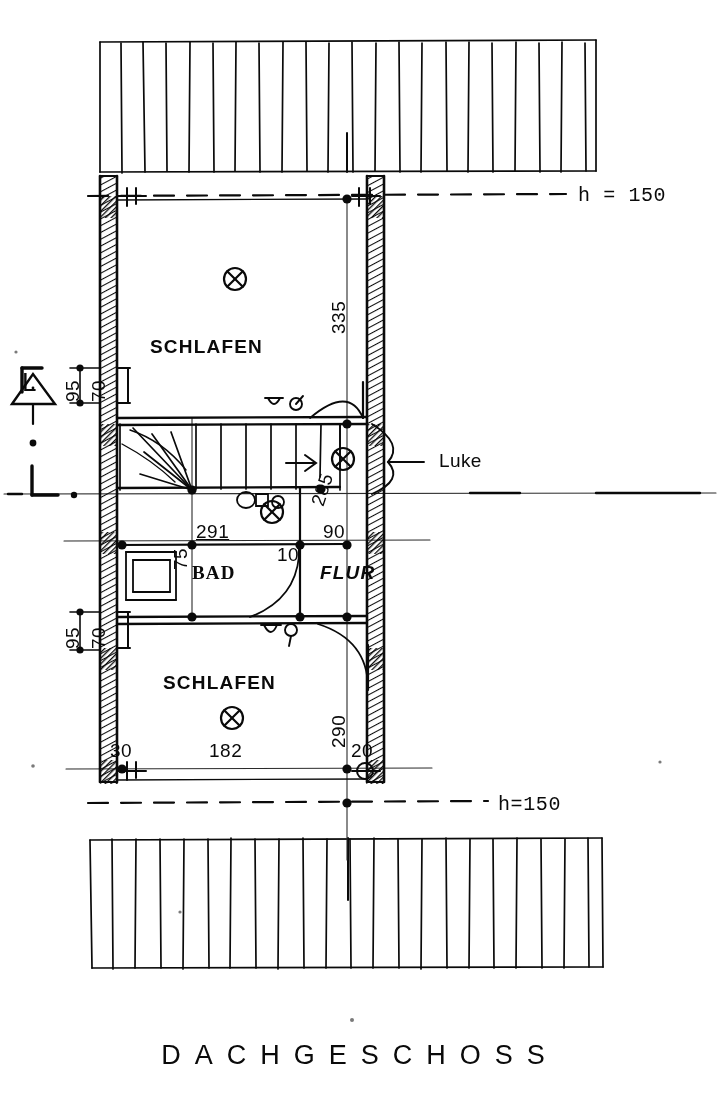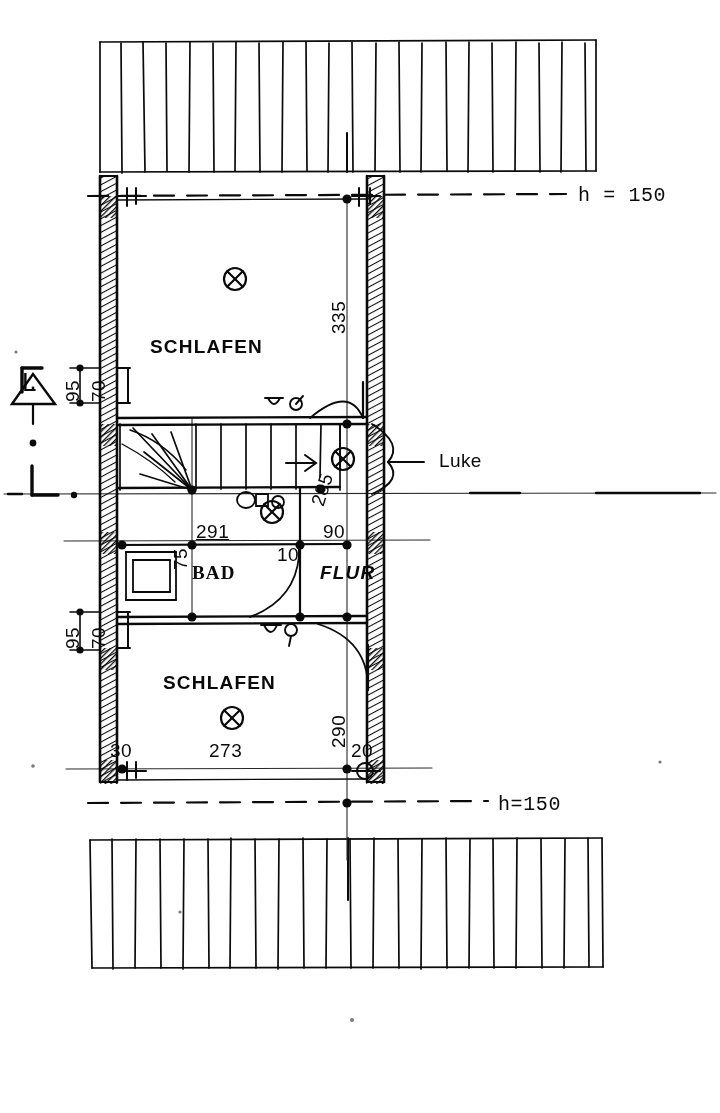--- a/index.html
+++ b/index.html
@@ -412,23 +412,24 @@
   <div class="lbl dim" style="left:196px;top:521px;text-decoration:underline;">291</div>
 
   <div class="lbl dim dim-rot" style="left:170px;top:540px;transform:rotate(-90deg) translate(-30px,0);">75</div>
 
   <div class="lbl dim" style="left:277px;top:521px;margin-top:23px;">10</div>
   <div class="lbl dim" style="left:323px;top:521px;">90</div>
 
   <div class="lbl dim dim-rot" style="left:328px;top:704px;transform:rotate(-90deg) translate(-44px,0);">290</div>
 
   <div class="lbl dim" style="left:110px;top:740px;">30</div>
-  <div class="lbl dim" style="left:209px;top:740px;">273</div>
+  <div class="lbl dim" style="left:209px;top:740px;">182</div>
   <div class="lbl dim" style="left:351px;top:740px;">20</div>
 
   <div class="lbl hnote" style="left:578px;top:184px;">h = 150</div>
   <div class="lbl hnote" style="left:498px;top:793px;">h=150</div>
   <div class="lbl note" style="left:439px;top:450px;">Luke</div>
 
   <div class="lbl north-l" style="left:22px;top:367px;">L</div>
 
+  <div id="sheet-title">DACHGESCHOSS</div>
 
 </div>
 
 </body></html>

